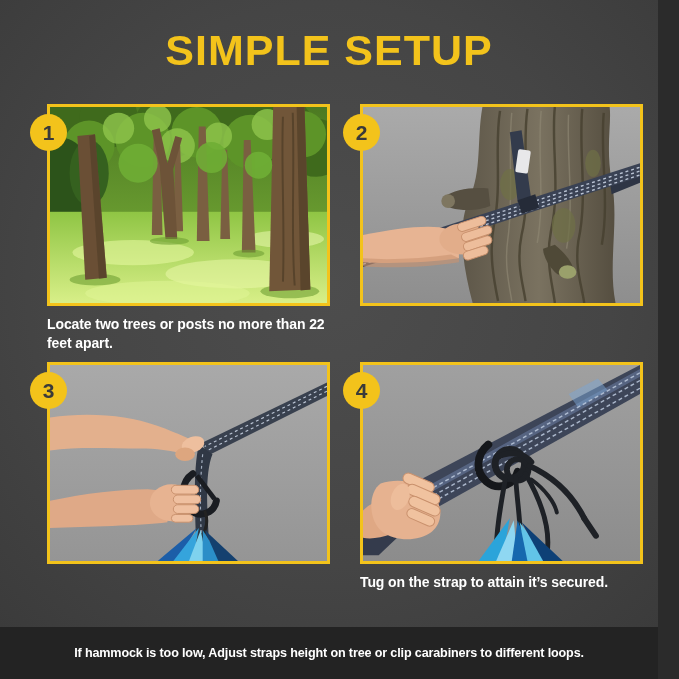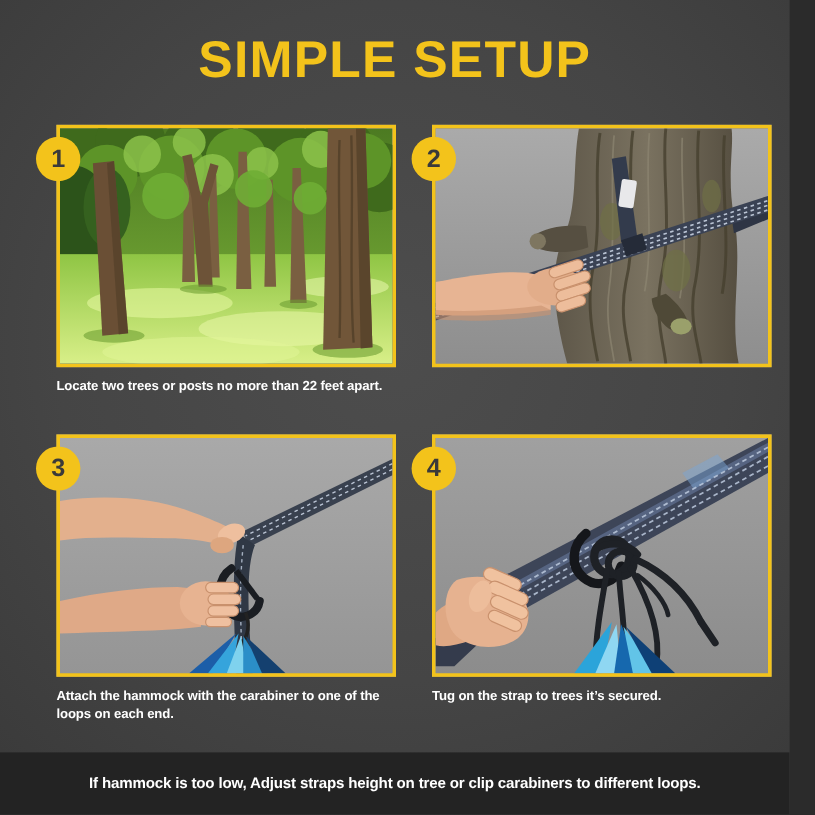--- a/index.html
+++ b/index.html
@@ -19,21 +19,21 @@
     border:3px solid var(--accent-yellow,#f3c31b);background:#8a8a8a;
   }
   .ph{display:block;width:100%;height:100%}
   .badge{
     position:absolute;left:-20px;top:7px;width:37px;height:37px;border-radius:50%;
     background:var(--accent-yellow,#f3c31b);color:var(--badge-text,#3a3a3a);
     font-size:21px;font-weight:bold;display:flex;align-items:center;justify-content:center;z-index:2;
   }
   .caption{
     margin-top:9px;width:296px;color:var(--caption-text,#ffffff);
-    font-size:11px;font-weight:bold;line-height:1.35;letter-spacing:-0.1px;
+    font-size:14px;font-weight:bold;line-height:1.35;letter-spacing:-0.1px;
   }
   .footer{
     position:absolute;left:0;bottom:0;width:100%;height:52px;
     background:var(--footer-bg,#232323);
     display:flex;flex-direction:column;align-items:center;justify-content:center;gap:3px;
   }
   .footer p{
     margin:0;color:var(--caption-text,#ffffff);font-size:12.6px;font-weight:bold;
     letter-spacing:-0.15px;text-align:center;white-space:nowrap;
   }
@@ -214,21 +214,20 @@
         <path d="M158,150 C162,160 160,170 154,178" stroke="#222222" stroke-width="3" fill="none"></path>
         <g>
           <path d="M150,168 L110,202 L130,202 Z" fill="#1c5ea8"></path>
           <path d="M152,168 L126,202 L146,202 Z" fill="#35a4dc"></path>
           <path d="M154,170 L142,202 L160,202 Z" fill="#7fd2ee"></path>
           <path d="M156,170 L156,202 L176,202 Z" fill="#2b8ec8"></path>
           <path d="M158,170 L172,202 L192,202 Z" fill="#14406f"></path>
         </g>
       </svg>
     </div>
-    <div class="caption">Attach the hammock with the carabiner to one of the loops on each end.</div>
   </div>
 
   <div class="step s4">
     <div class="frame">
       <div class="badge">4</div>
       <svg class="ph" viewBox="0 0 283 202" preserveAspectRatio="none">
         <defs>
           <linearGradient id="p4bg" x1="0" y1="0" x2="0" y2="1">
             <stop offset="0" stop-color="#a0a0a0"></stop>
               <stop offset="1" stop-color="#8c8c8c"></stop>
@@ -267,20 +266,20 @@
         <path d="M18,122 C36,116 58,120 70,132 C82,144 82,162 70,172 C56,182 34,182 20,172 C6,162 4,132 18,122 Z" fill="#e6b290"></path>
         <g fill="#f0c29f" stroke="#c9916d" stroke-width="1">
           <rect x="40" y="116" width="34" height="11" rx="5.5" transform="rotate(24 57 121)"></rect>
           <rect x="44" y="128" width="36" height="11" rx="5.5" transform="rotate(24 62 133)"></rect>
           <rect x="46" y="140" width="34" height="11" rx="5.5" transform="rotate(24 63 145)"></rect>
           <rect x="44" y="152" width="30" height="10" rx="5" transform="rotate(24 59 157)"></rect>
         </g>
         <ellipse cx="38" cy="136" rx="9" ry="14" transform="rotate(20 38 136)" fill="#edbd9b"></ellipse>
       </svg>
     </div>
-    <div class="caption">Tug on the strap to trees it’s secured.</div>
+    <div class="caption">Tug on the strap to attain it’s secured.</div>
   </div>
 
   <div class="footer">
     <p>If hammock is too low, Adjust straps height on tree or clip carabiners to different loops.</p>
   </div>
 
 </div>
 
 </body></html>

